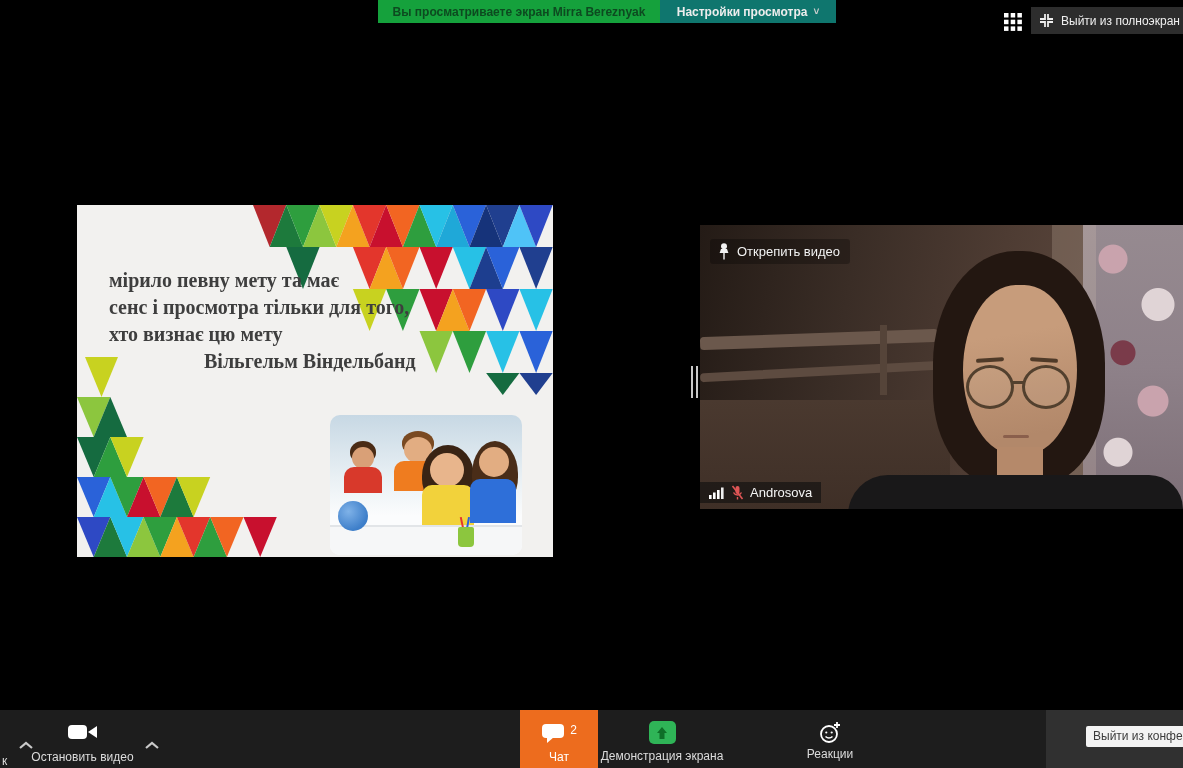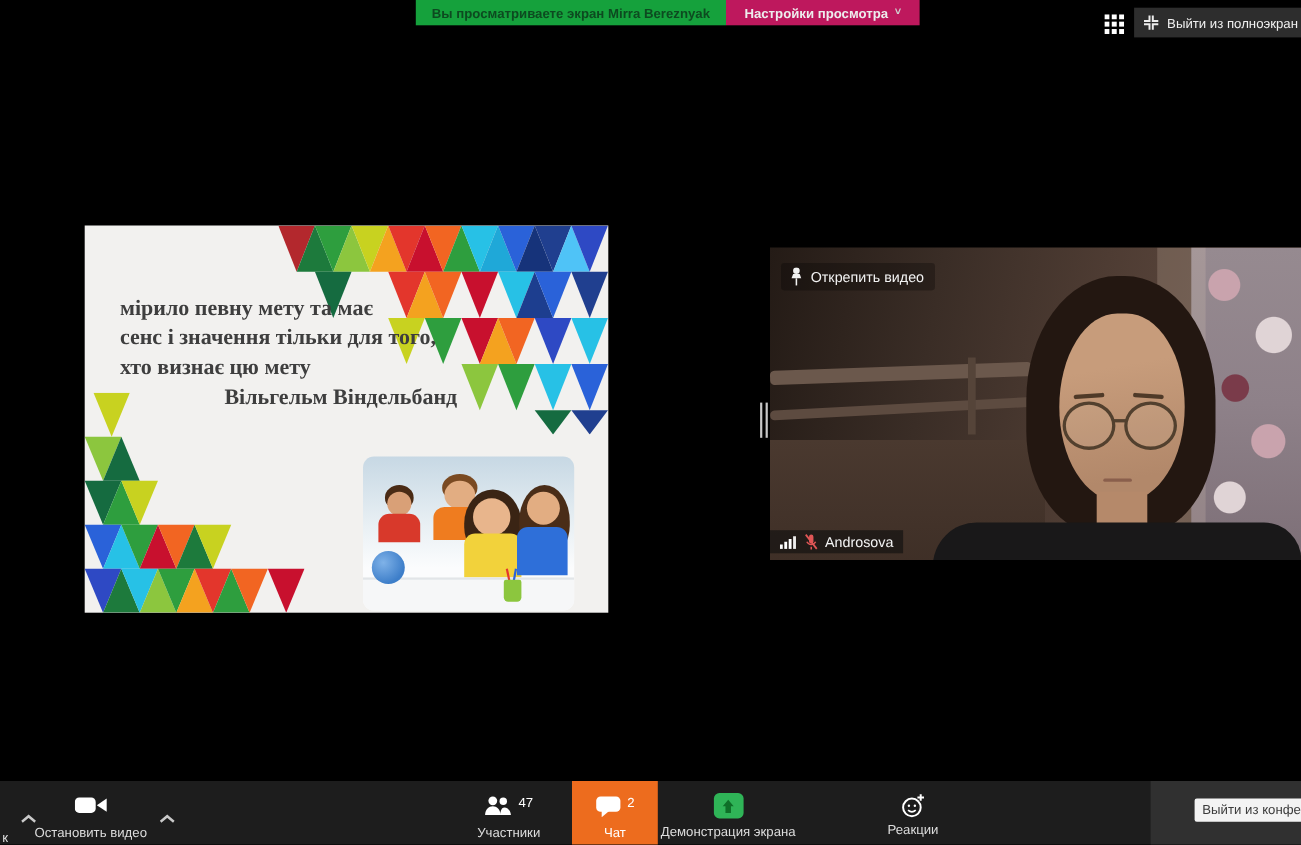--- a/index.html
+++ b/index.html
@@ -5,21 +5,21 @@
   * { margin:0; padding:0; box-sizing:border-box; }
   html,body { background:#000; }
   .stage { position:relative; width:1183px; height:768px; background:#000; overflow:hidden;
            font-family:"Liberation Sans", sans-serif; }
 
   
   .top-banner { position:absolute; left:378px; top:0; width:282px; height:23px;
                 background:#15A13C; color:#0D4A20; font-size:12px; font-weight:bold;
                 display:flex; align-items:center; justify-content:center; }
   .view-settings { position:absolute; left:660px; top:0; width:176px; height:23px;
-                   background:#be185d; color:#EDEDED; font-size:12px; font-weight:bold;
+                   background:#0f766e; color:#EDEDED; font-size:12px; font-weight:bold;
                    display:flex; align-items:center; justify-content:center; gap:6px; cursor:pointer; }
   .view-settings .chev { font-size:10px; color:#CFCFCF; }
   .grid-btn { position:absolute; left:1002px; top:11px; width:22px; height:22px;
               display:flex; align-items:center; justify-content:center; cursor:pointer; }
   .exit-fs { position:absolute; left:1031px; top:7px; width:152px; height:27px;
              background:#2D2D2D; color:#F0F0F0; font-size:12px;
              display:flex; align-items:center; gap:7px; padding-left:8px;
              overflow:hidden; white-space:nowrap; cursor:pointer; }
 
   
@@ -208,21 +208,21 @@
       <polygon points="66.6,160 99.9,160 83.3,200" fill="#2E9E3E"></polygon>
       <polygon points="83.3,200 99.9,160 116.6,200" fill="#F4A21F"></polygon>
       <polygon points="99.9,160 133.2,160 116.6,200" fill="#E3362C"></polygon>
       <polygon points="116.6,200 133.2,160 149.9,200" fill="#2E9E3E"></polygon>
       <polygon points="133.2,160 166.5,160 149.9,200" fill="#F26522"></polygon>
       <polygon points="166.5,160 199.8,160 183.2,200" fill="#C8102E"></polygon>
     </svg>
 
     <div class="quote">
       <div>мірило певну мету та має</div>
-      <div>сенс і значення тільки для того,</div>
+      <div>сенс і просмотра тільки для того,</div>
       <div>хто визнає цю мету</div>
       <div class="author">Вільгельм Віндельбанд</div>
     </div>
 
     <div class="photo">
       <div class="ph-hair" style="left:20px; top:26px; width:26px; height:22px;"></div>
       <div class="ph-head" style="left:22px; top:32px; width:22px; height:22px; background:#D9A077;"></div>
       <div class="ph-shirt" style="left:14px; top:52px; width:38px; height:26px; background:#D8392B;"></div>
       <div class="ph-hair" style="left:72px; top:16px; width:32px; height:24px; background:#7A4A22;"></div>
       <div class="ph-head" style="left:74px; top:22px; width:28px; height:26px;"></div>
@@ -306,32 +306,20 @@
       </div>
       <span class="tb-lbl">Остановить видео</span>
     </div>
 
     <div class="tb-chev" style="left:144px;">
       <svg width="16" height="9" viewBox="0 0 16 9">
         <path d="M2 7 L8 2 L14 7" stroke="#C9C9C9" stroke-width="2.2" fill="none"></path>
       </svg>
     </div>
 
-    <div class="tb-btn" style="left:405px; width:115px;">
-      <div class="tb-ico">
-        <svg width="26" height="19" viewBox="0 0 26 19">
-          <circle cx="8" cy="5" r="4" fill="#FFF"></circle>
-          <path d="M1 18 c0-5 3.5-8 7-8 s7 3 7 8 z" fill="#FFF"></path>
-          <circle cx="17.5" cy="5.5" r="3.4" fill="#FFF"></circle>
-          <path d="M14.5 18 c.5-4 1.5-7 4-7 c3 0 5.5 2.8 6 7 z" fill="#FFF"></path>
-        </svg>
-        <span class="tb-count">47</span>
-      </div>
-      <span class="tb-lbl">Участники</span>
-    </div>
 
     <div class="tb-btn chat-active" style="left:520px; width:78px;">
       <div class="tb-ico">
         <svg width="24" height="20" viewBox="0 0 24 20">
           <rect x="1" y="1" width="22" height="14" rx="4" fill="#FFF"></rect>
           <path d="M6 14 v6 l7 -6 z" fill="#FFF"></path>
         </svg>
         <span class="tb-count">2</span>
       </div>
       <span class="tb-lbl">Чат</span>

